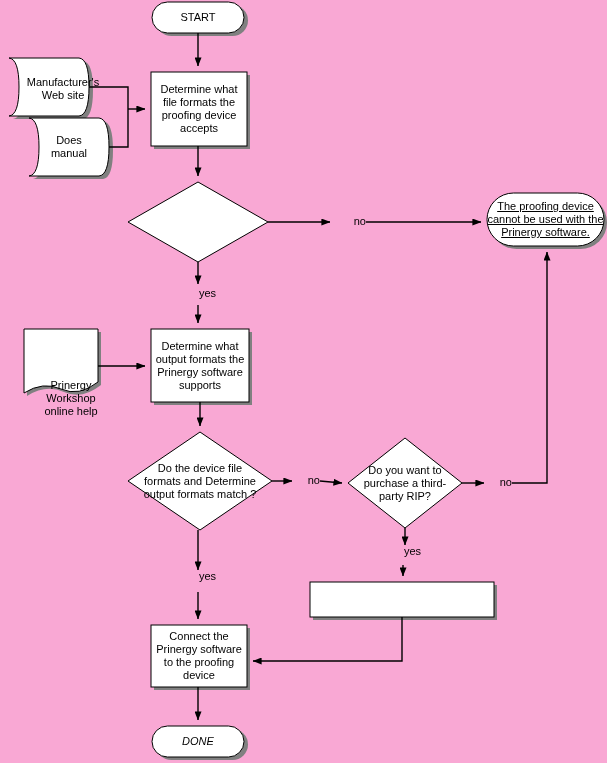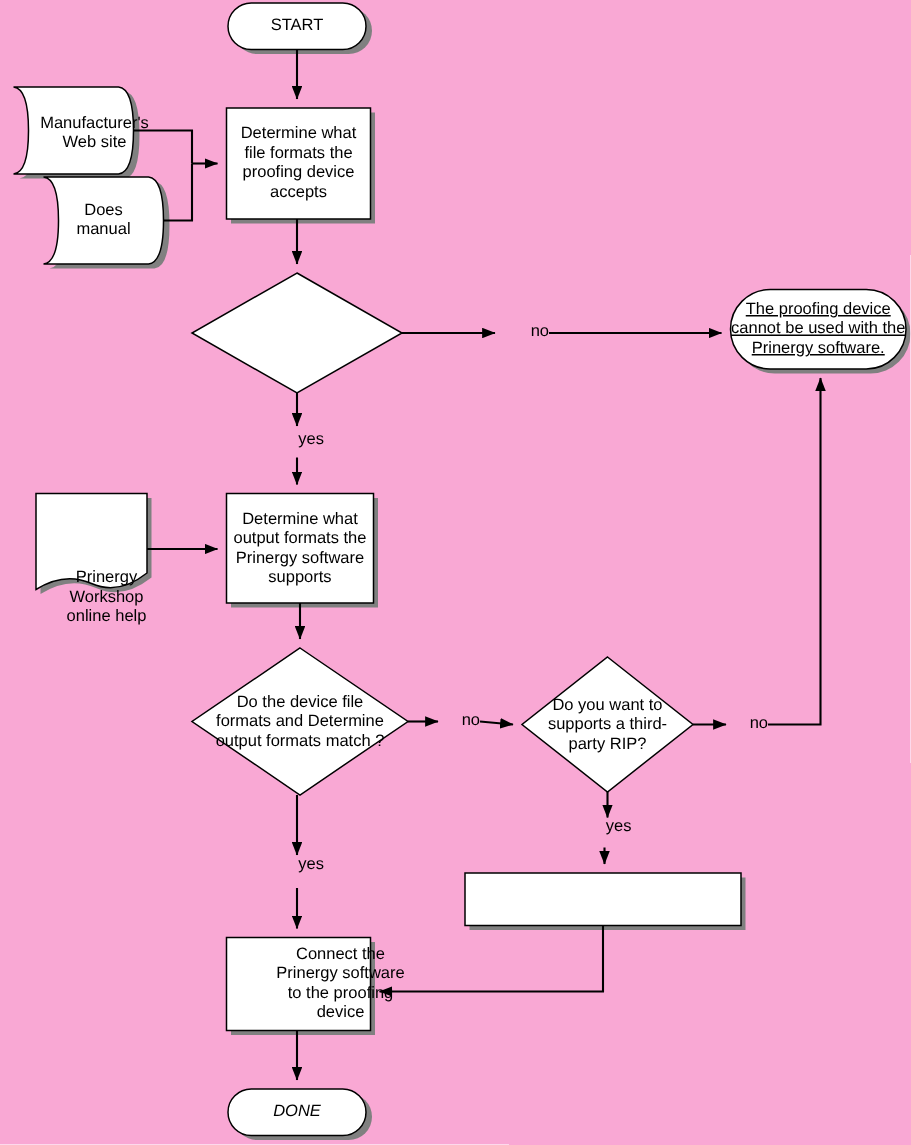--- a/index.html
+++ b/index.html
@@ -167,25 +167,25 @@
   <div class="shape-text" style="left:151px; top:329px; width:98px; height:73px;">Determine what
 output formats the
 Prinergy software
 supports</div>
 
   <div class="shape-text" style="left:128px; top:456px; width:144px; height:50px;">Do the device file
 formats and Determine
 output formats match ?</div>
 
   <div class="shape-text" style="left:348px; top:458px; width:114px; height:50px;">Do you want to
-supports a third-
+purchase a third-
 party RIP?</div>
 
 
-  <div class="shape-text" style="left:151px; top:625px; width:96px; height:62px;padding-left:28px;">Connect the
+  <div class="shape-text" style="left:151px; top:625px; width:96px; height:62px;">Connect the
 Prinergy software
 to the proofing
 device</div>
 
   <div class="shape-text term-text" style="left:152px; top:726px; width:92px; height:31px;font-style:italic;">DONE</div>
 
   <div class="edge-label" style="left:330px; top:215px; width:36px;">no</div>
 
   <div class="edge-label" style="left:180px; top:287px; width:36px;">yes</div>
 

